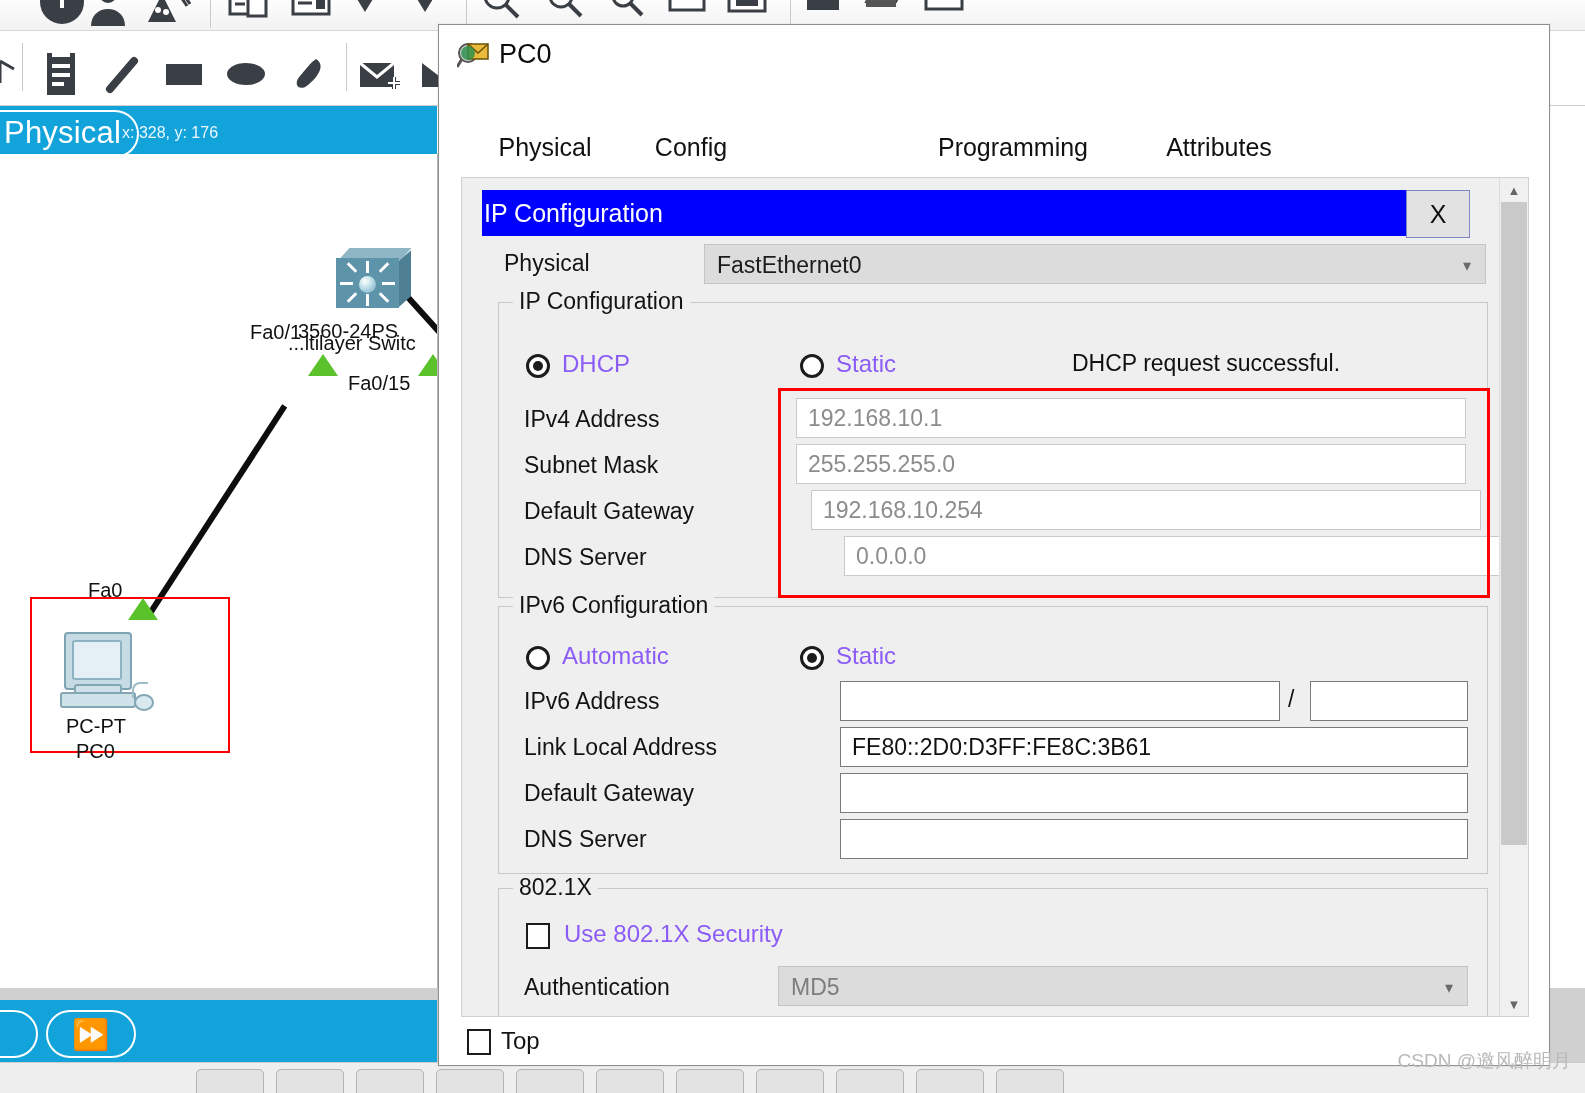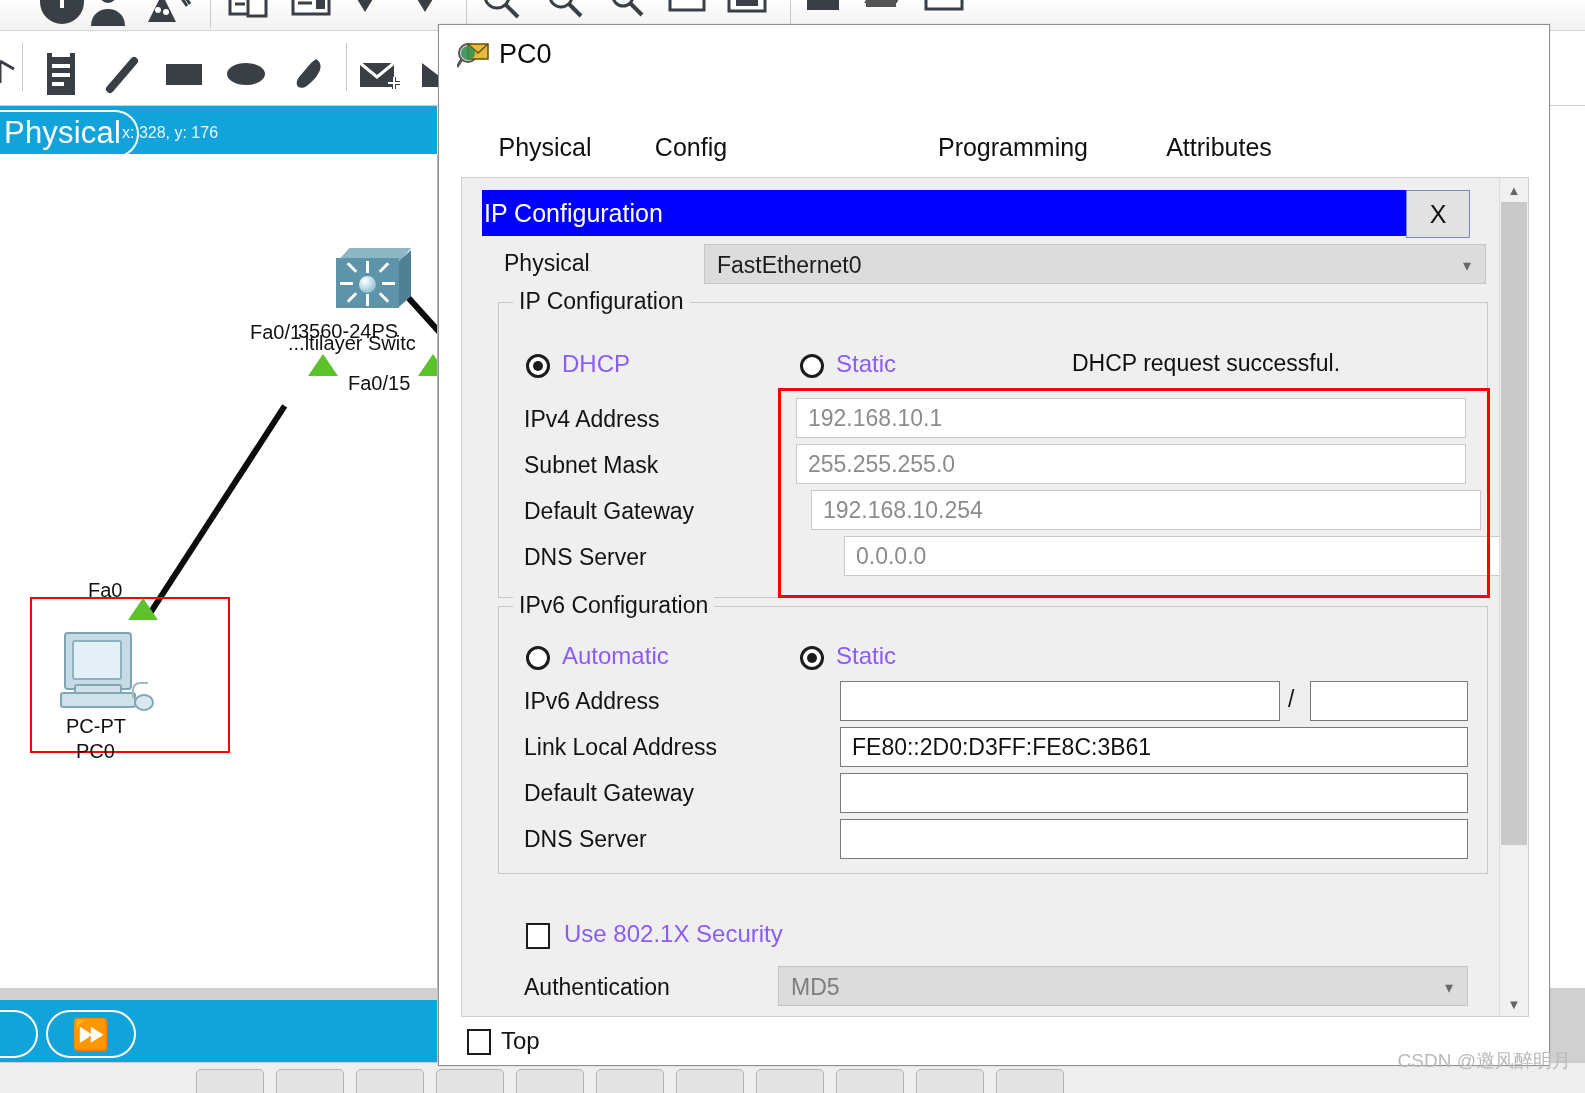--- a/index.html
+++ b/index.html
@@ -550,20 +550,23 @@
         <div class="row-label" style="left:62px; top:602px;">Default Gateway</div>
         <div class="inp dark" style="left:378px; top:595px; width:626px; height:38px;">
           <span class="val"></span>
         </div>
 
         <div class="row-label" style="left:62px; top:648px;">DNS Server</div>
         <div class="inp dark" style="left:378px; top:641px; width:626px; height:38px;">
           <span class="val"></span>
         </div>
 
+        <div class="group" style="left:36px; top:710px; width:988px; height:166px;">
+          <div class="group-title">802.1X</div>
+        </div>
 
         <div class="chk" style="left:64px; top:745px;"></div>
         <div class="radio-label" style="left:102px; top:742px;">Use 802.1X Security</div>
 
         <div class="row-label" style="left:62px; top:796px;">Authentication</div>
         <div class="combo" style="left:316px; top:788px; width:688px; height:38px;">
           <span class="cval" style="color:#7d7d7d;">MD5</span>
           <span class="carrow">▾</span>
         </div>
 

